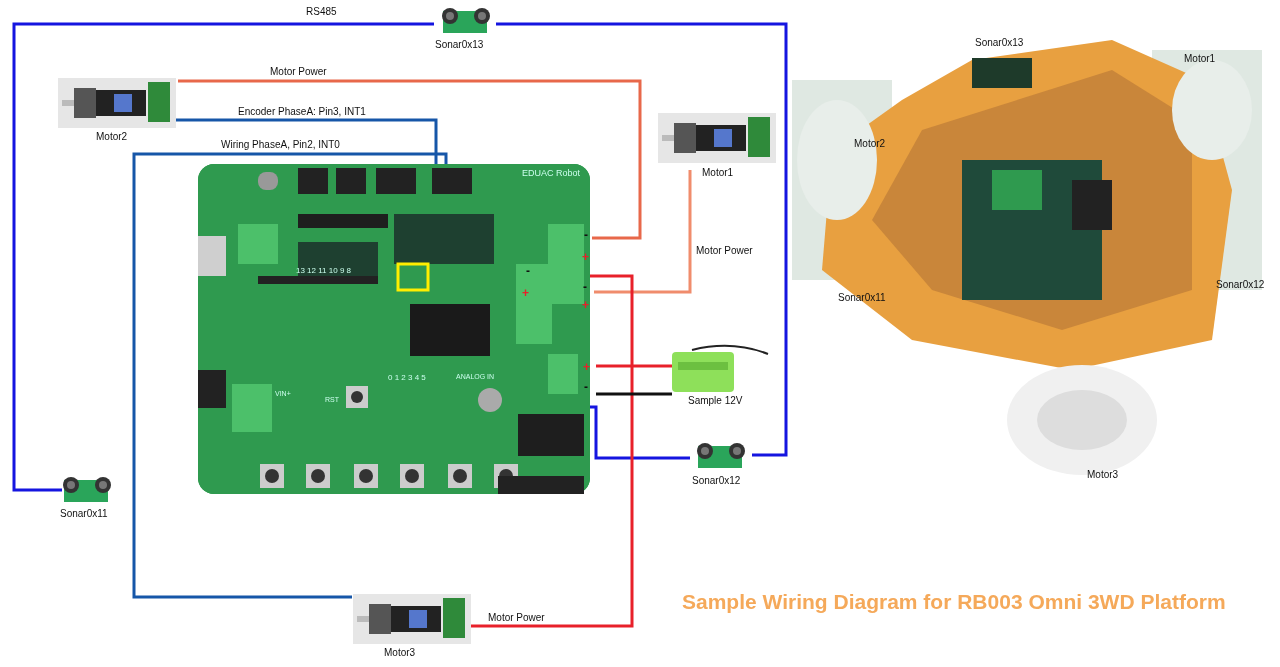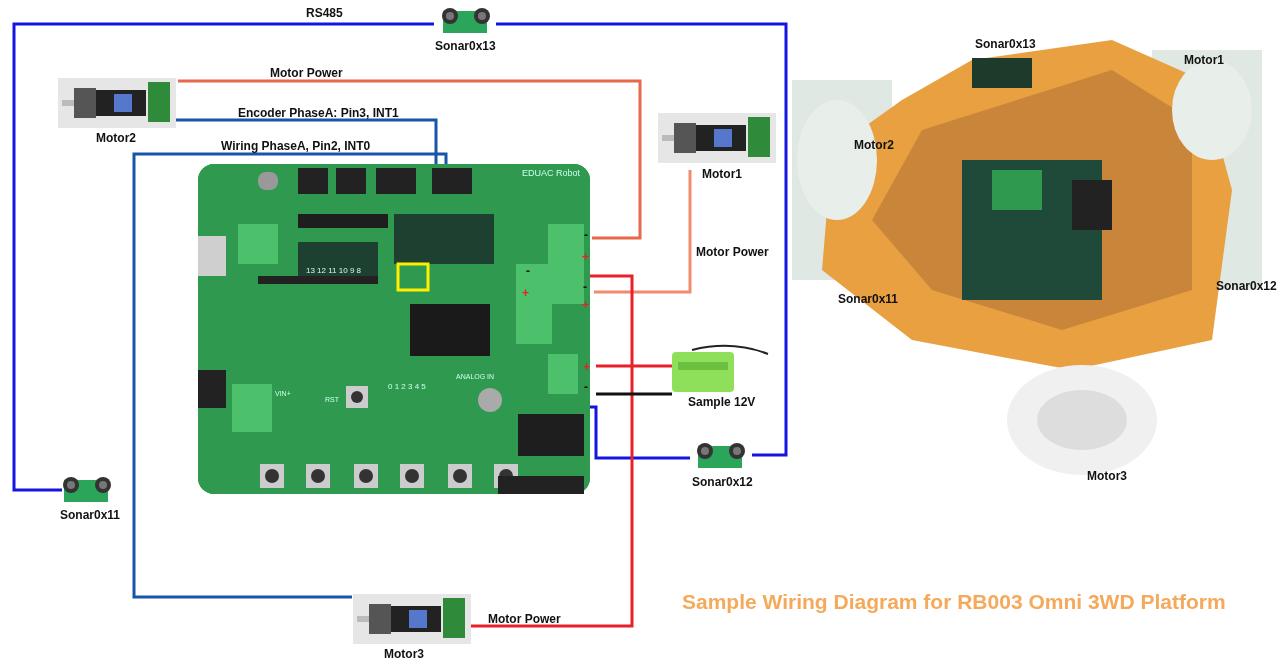--- a/index.html
+++ b/index.html
@@ -1,17 +1,17 @@
 <!DOCTYPE html>
 <html><head>
   <meta charset="utf-8">
   <style>
     html, body { margin: 0; padding: 0; background: #ffffff; }
     body { width: 1280px; height: 667px; position: relative; overflow: hidden; font-family: "Liberation Sans", sans-serif; }
-    .lbl { position: absolute; font-family: "Liberation Sans", sans-serif; font-weight: bold; font-size: 12px; color: #111; white-space: nowrap; }
+    .lbl { position: absolute; font-family: "Liberation Sans", sans-serif; font-weight: normal; font-size: 10px; color: #111; white-space: nowrap; }
     svg.wires { position: absolute; left: 0; top: 0; }
     .sonar { position: absolute; width: 48px; height: 26px; }
     .motor { position: absolute; background: #e6e6e6; }
     .board { position: absolute; left: 198px; top: 164px; width: 392px; height: 330px; background: #2f9a4f; border-radius: 16px; }
     .title { position: absolute; left: 646px; top: 590px; font-size: 21px; font-weight: bold; color: #f5a95a; font-family: "Liberation Sans", sans-serif; white-space: nowrap; margin-left: 36px; }
     .pol { position: absolute; font-weight: bold; font-size: 12px; font-family: "Liberation Sans", sans-serif; }
     .robot { position: absolute; left: 792px; top: 40px; width: 470px; height: 440px; }
   </style>
 </head>
 <body>
@@ -156,22 +156,22 @@
       <circle cx="214" cy="312" r="7" fill="#333"></circle>
     <rect x="250" y="300" width="24" height="24" fill="#ccc"></rect>
       <circle cx="262" cy="312" r="7" fill="#333"></circle>
     <rect x="296" y="300" width="24" height="24" fill="#ccc"></rect>
       <circle cx="308" cy="312" r="7" fill="#333"></circle>
     <rect x="320" y="250" width="66" height="42" fill="#1e1e1e"></rect>
     <rect x="300" y="312" width="86" height="18" fill="#222"></rect>
   </svg>
 </div>
 <div class="lbl" style="left:522px;top:168px;color:#cfe;font-size:9px;font-weight:normal;">EDUAC Robot</div>
-<div class="lbl" style="left:296px;top:266px;color:#cfe;font-size:8px;font-weight:normal;margin-left:10px;">13 12 11 10 9 8</div>
-<div class="lbl" style="left:388px;top:382px;color:#cfe;font-size:8px;font-weight:normal;">0 1 2 3 4 5</div>
+<div class="lbl" style="left:296px;top:266px;color:#cfe;font-size:8px;font-weight:normal;">13 12 11 10 9 8</div>
+<div class="lbl" style="left:388px;top:373px;color:#cfe;font-size:8px;font-weight:normal;">0 1 2 3 4 5</div>
 <div class="lbl" style="left:456px;top:373px;color:#cfe;font-size:7px;font-weight:normal;">ANALOG IN</div>
 <div class="lbl" style="left:325px;top:396px;color:#cfe;font-size:7px;font-weight:normal;">RST</div>
 <div class="lbl" style="left:275px;top:390px;color:#cfe;font-size:7px;font-weight:normal;">VIN+</div>
 
 <div class="pol" style="left:584px;top:228px;color:#111;">-</div>
 <div class="pol" style="left:582px;top:250px;color:#e8202a;">+</div>
 <div class="pol" style="left:583px;top:280px;color:#111;">-</div>
 <div class="pol" style="left:582px;top:298px;color:#e8202a;">+</div>
 <div class="pol" style="left:526px;top:264px;color:#111;">-</div>
 <div class="pol" style="left:522px;top:286px;color:#e8202a;">+</div>

